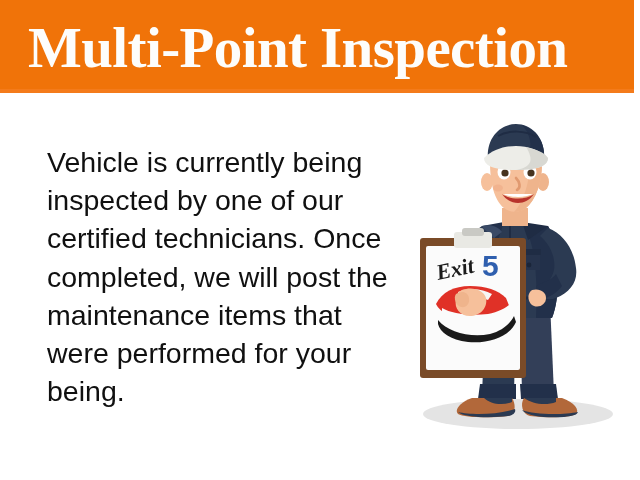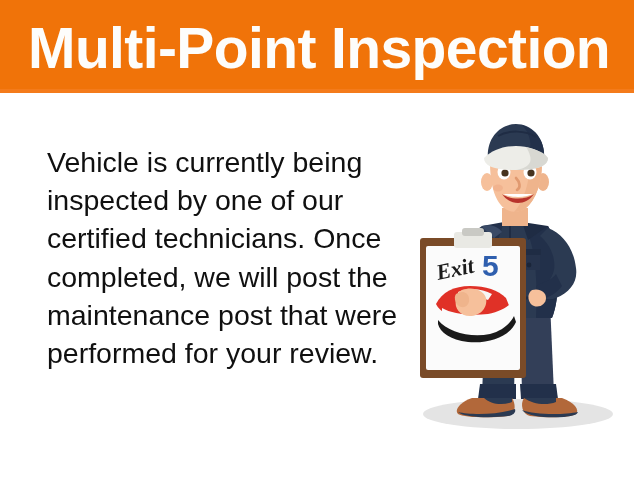--- a/index.html
+++ b/index.html
@@ -38,21 +38,21 @@
     background: #F47B1B;
   }
   .header-title {
     position: absolute;
     left: 28px;
     top: 10px;
     width: 600px;
     height: 76px;
     line-height: 76px;
     color: #FDFDFB;
-    font-family: Liberation Sans, sans-serif;
+    font-family: Liberation Serif, serif;
     font-size: 57px;
     font-weight: bold;
     letter-spacing: -0.6px;
     white-space: nowrap;
   }
 
   
   .body-text {
     position: absolute;
     left: 47px;
@@ -82,21 +82,21 @@
 </style>
 </head>
 <body>
 
 <div class="slide">
 
   <div class="header-banner"></div>
   <div class="header-banner-underline"></div>
   <div class="header-title">Multi-Point Inspection</div>
 
-  <div class="body-text">Vehicle is currently being inspected by one of our certified technicians. Once completed, we will post the maintenance post that were performed for your review.</div>
+  <div class="body-text">Vehicle is currently being inspected by one of our certified technicians. Once completed, we will post the maintenance items that were performed for your being.</div>
 
   <div class="mechanic">
     <svg viewBox="0 0 240 320" xmlns="http://www.w3.org/2000/svg">
 
       <ellipse cx="120" cy="292" rx="95" ry="15" fill="#E4E4E4"></ellipse>
 
       <path d="M88 180 L118 180 L116 272 L84 272 Z" fill="#2B3A52"></path>
       <path d="M122 180 L152 180 L156 272 L124 272 Z" fill="#333F58"></path>
 
       <path d="M82 262 L118 262 L118 277 L80 277 Z" fill="#22304A"></path>

